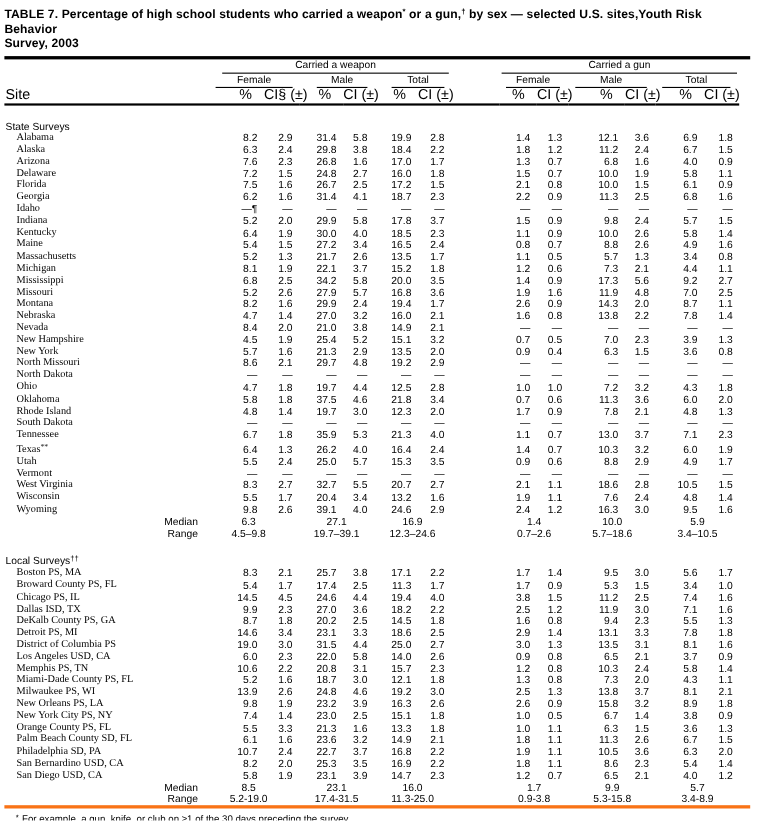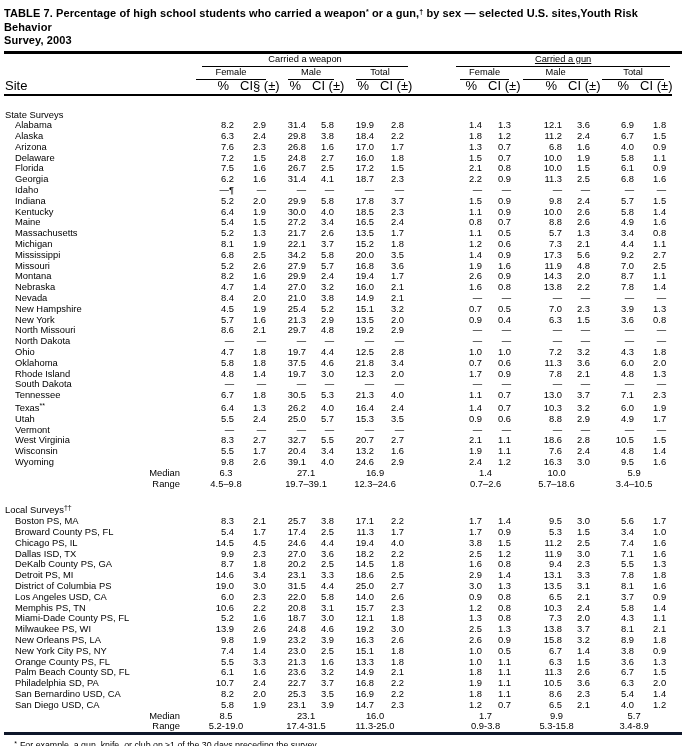--- a/index.html
+++ b/index.html
@@ -9,39 +9,39 @@
     -webkit-font-smoothing:antialiased;
   }
   .page { padding:4px 9px 0 4px; }
 
   .title {
     font-size:11px; font-weight:bold; line-height:13.5px;
     margin:1px 0 3px 0; letter-spacing:0.1px;
   }
   .sup { font-size:7px; vertical-align:3px; }
 
-  .table-wrap { border-top:3px solid #000; border-bottom:3px solid #0f172a; }
+  .table-wrap { border-top:3px solid #000; border-bottom:3px solid #f97316; }
   table { border-collapse:collapse; table-layout:fixed; width:668px; }
   th, td { padding:0; font-weight:normal; vertical-align:bottom; margin:0; }
 
   thead th { font-size:9.3px; line-height:11px; }
   tr.cols th { border-bottom:2.5px solid #000; padding-bottom:2px; line-height:12px; font-size:13px; }
   .grp-rule { border-bottom:1px solid #000; text-align:center; padding-bottom:1px; }
   .grp-rule.w { margin:0 2px 0 22px; }
-  .grp-rule.g { margin:0 2px 0 2px;text-decoration:underline; }
+  .grp-rule.g { margin:0 2px 0 2px; }
   .sub-rule { border-bottom:1px solid #000; text-align:center; padding-bottom:1px; }
   .sub-rule.w { margin:0 6px 0 16px; }
   .sub-rule.g { margin:0 8px 0 6px; }
   th.site-h { text-align:left; padding-left:1px; }
   th.pct { text-align:right; padding-right:11px; white-space:nowrap; }
   th.ci  { text-align:right; padding-right:3px; white-space:nowrap; }
 
   tbody td { font-size:9.4px; line-height:10.8px; white-space:nowrap; }
   td.sec { padding-left:1px; padding-top:14px; }
-  td.site { padding-left:11px; }
+  td.site { padding-left:11px;font-family:Liberation Serif, serif; }
   td.num { text-align:right; padding-right:6px; }
   td.sum { text-align:center; }
   td.sum-label { padding-left:1px;text-align:right; }
 
   .footnotes { margin-top:4px; }
   .fn { font-size:8.8px; line-height:9.6px; padding-left:16px; }
   .fn-marker {
     display:inline-block; width:12px; margin-left:-15px; padding-right:3px;
     text-align:right; font-size:7px; vertical-align:2px;
   }
@@ -522,21 +522,21 @@
             <td class="num">—</td>
             <td class="num">—</td>
             <td class="num">—</td>
             <td class="num">—</td>
             <td class="num">—</td>
           </tr>
           <tr>
             <td class="site"><span>Tennessee</span></td>
             <td class="num">6.7</td>
             <td class="num">1.8</td>
-            <td class="num">30.5</td>
+            <td class="num">35.9</td>
             <td class="num">5.3</td>
             <td class="num">21.3</td>
             <td class="num">4.0</td>
             <td class="gap"></td>
             <td class="num">1.1</td>
             <td class="num">0.7</td>
             <td class="num">13.0</td>
             <td class="num">3.7</td>
             <td class="num">7.1</td>
             <td class="num">2.3</td>

